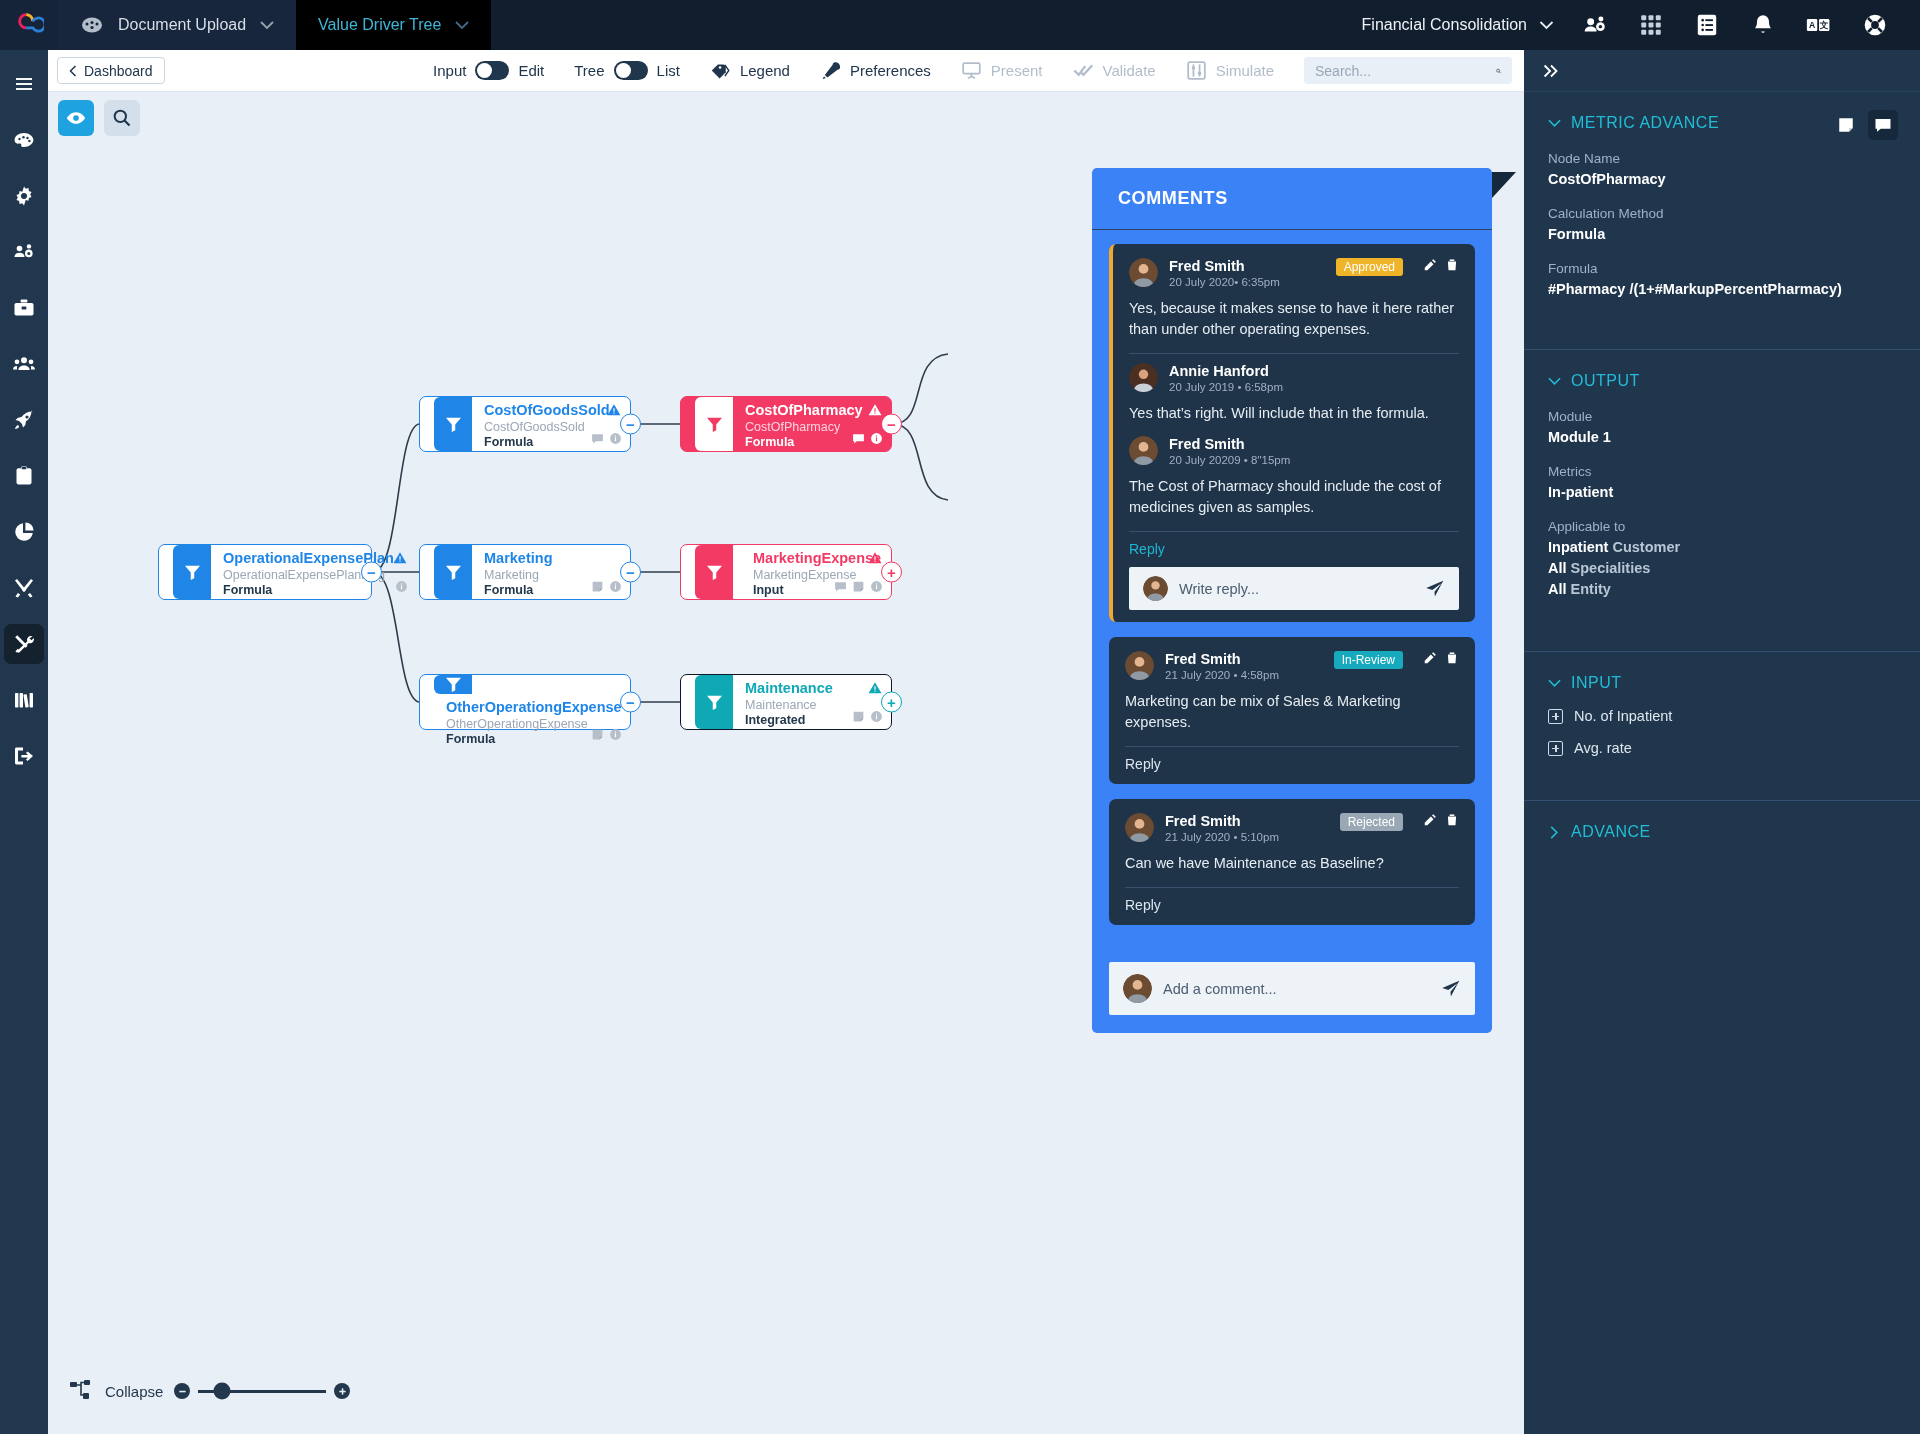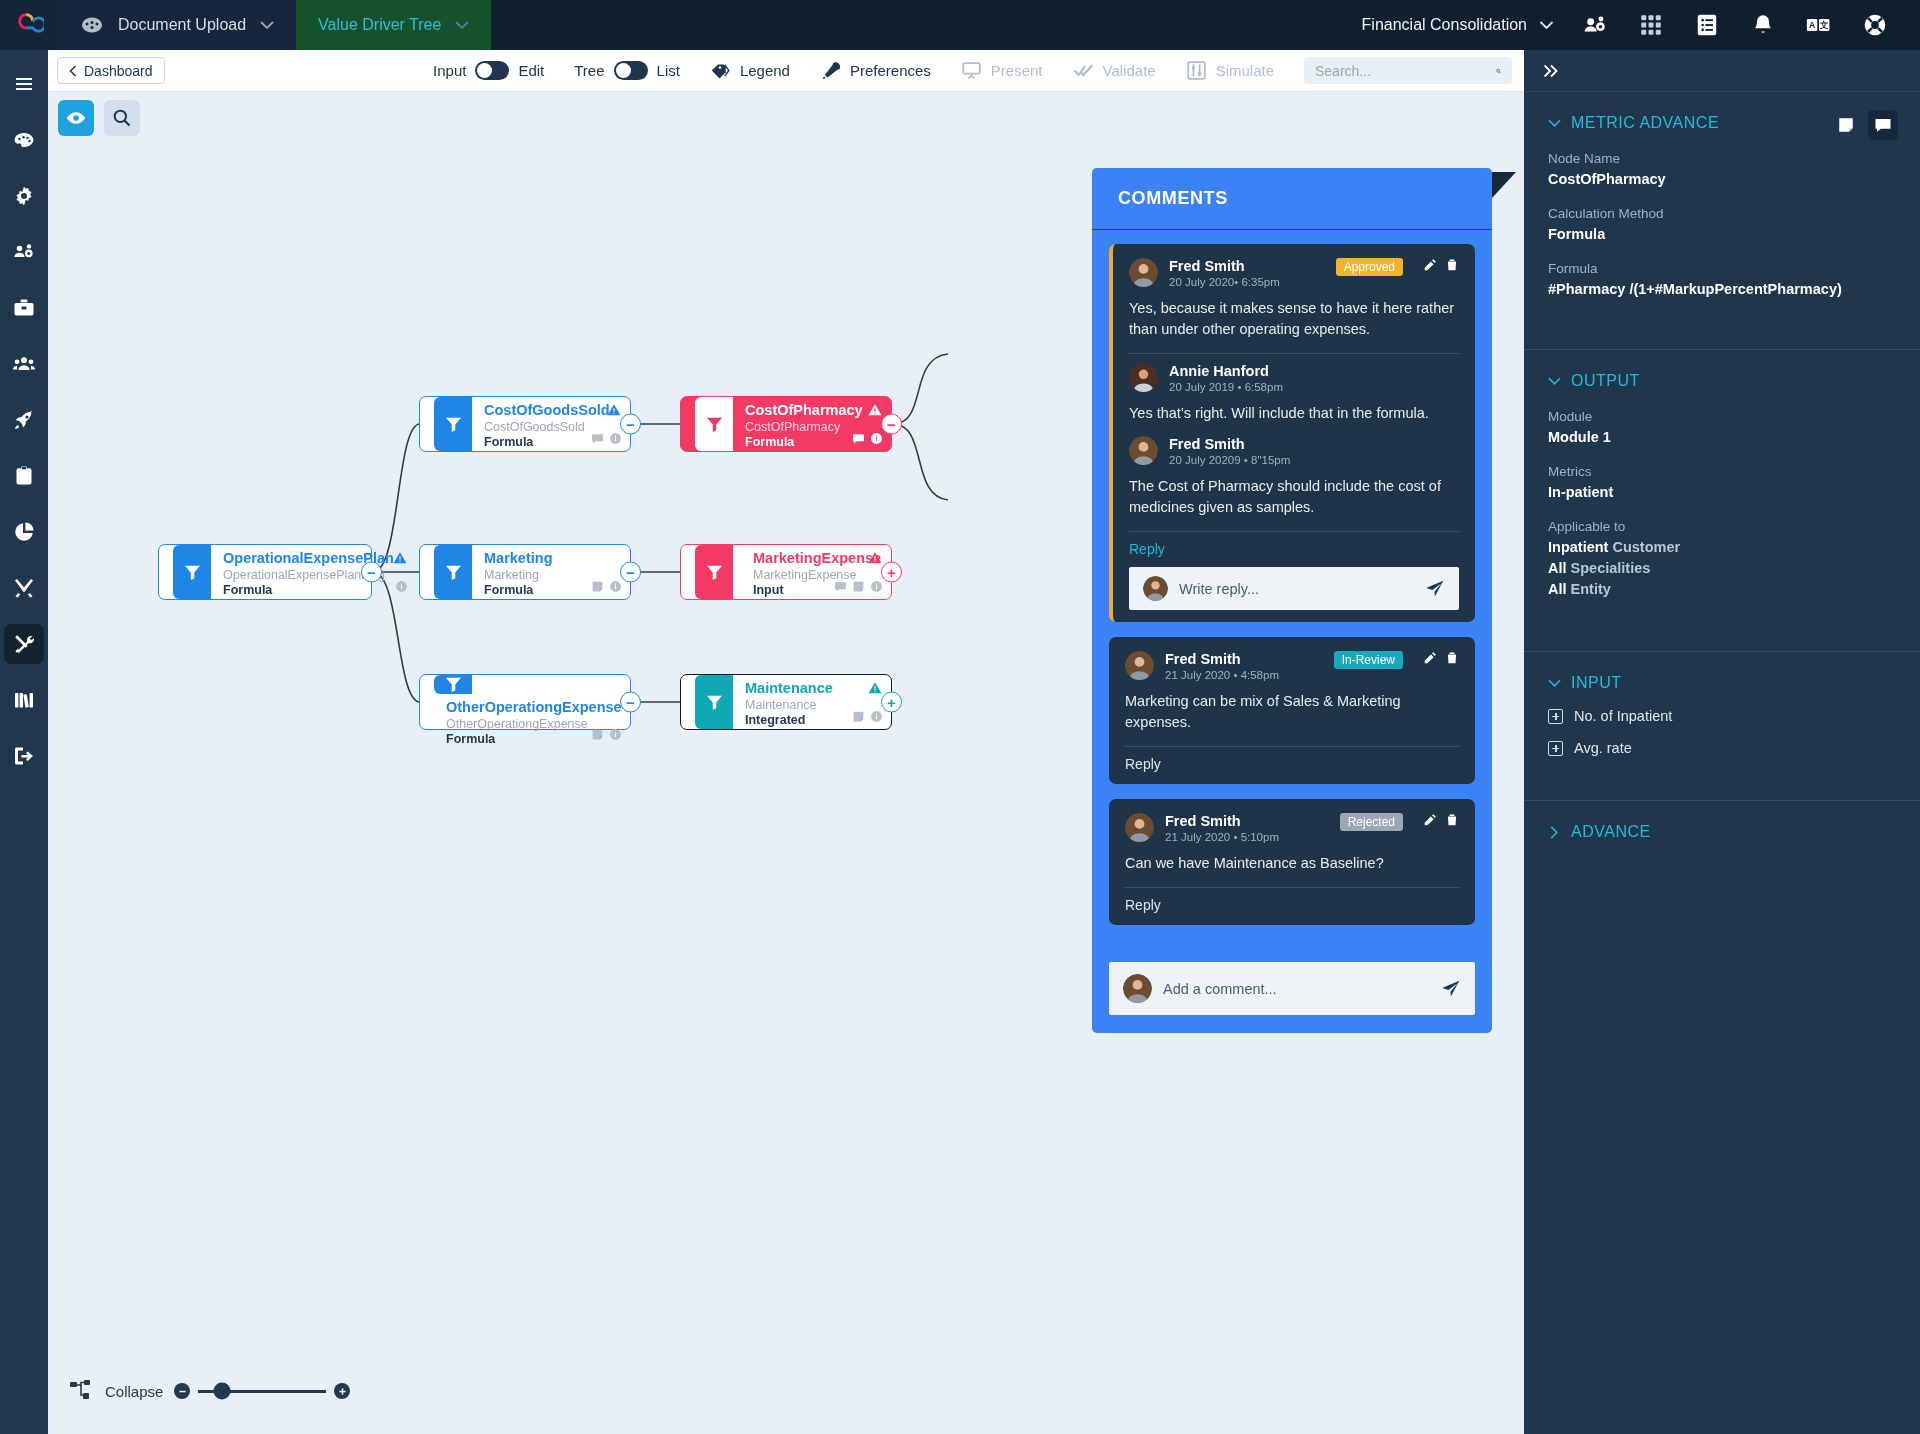--- a/index.html
+++ b/index.html
@@ -18,21 +18,21 @@
   }
   .logo-cell {
     width: 58px; display: flex; align-items: center; justify-content: center;
     background: #16243a;
   }
   .tab {
     display: flex; align-items: center; gap: 14px;
     padding: 0 22px; color: #d8dee6; font-size: 16px; cursor: pointer;
     background: #17263c;
   }
-  .tab.active { background: #14532d; color: #3fb6d8; gap: 14px; }
+  .tab.active { background: #000000; color: #3fb6d8; gap: 14px; }
   .tab .tabicon { width: 24px; height: 24px; opacity: .85; display:block; }
   .tab .chev { opacity: .7; }
   .topbar-spacer { flex: 1; }
   .ctx-select {
     display: flex; align-items: center; gap: 12px; color: #eef2f6;
     font-size: 16px; padding: 0 18px; cursor: pointer;
   }
   .top-icons { display: flex; align-items: center; gap: 30px; padding: 0 32px 0 10px; }
   .top-icons .ti { width: 26px; height: 26px; cursor: pointer; display:block; }
 

